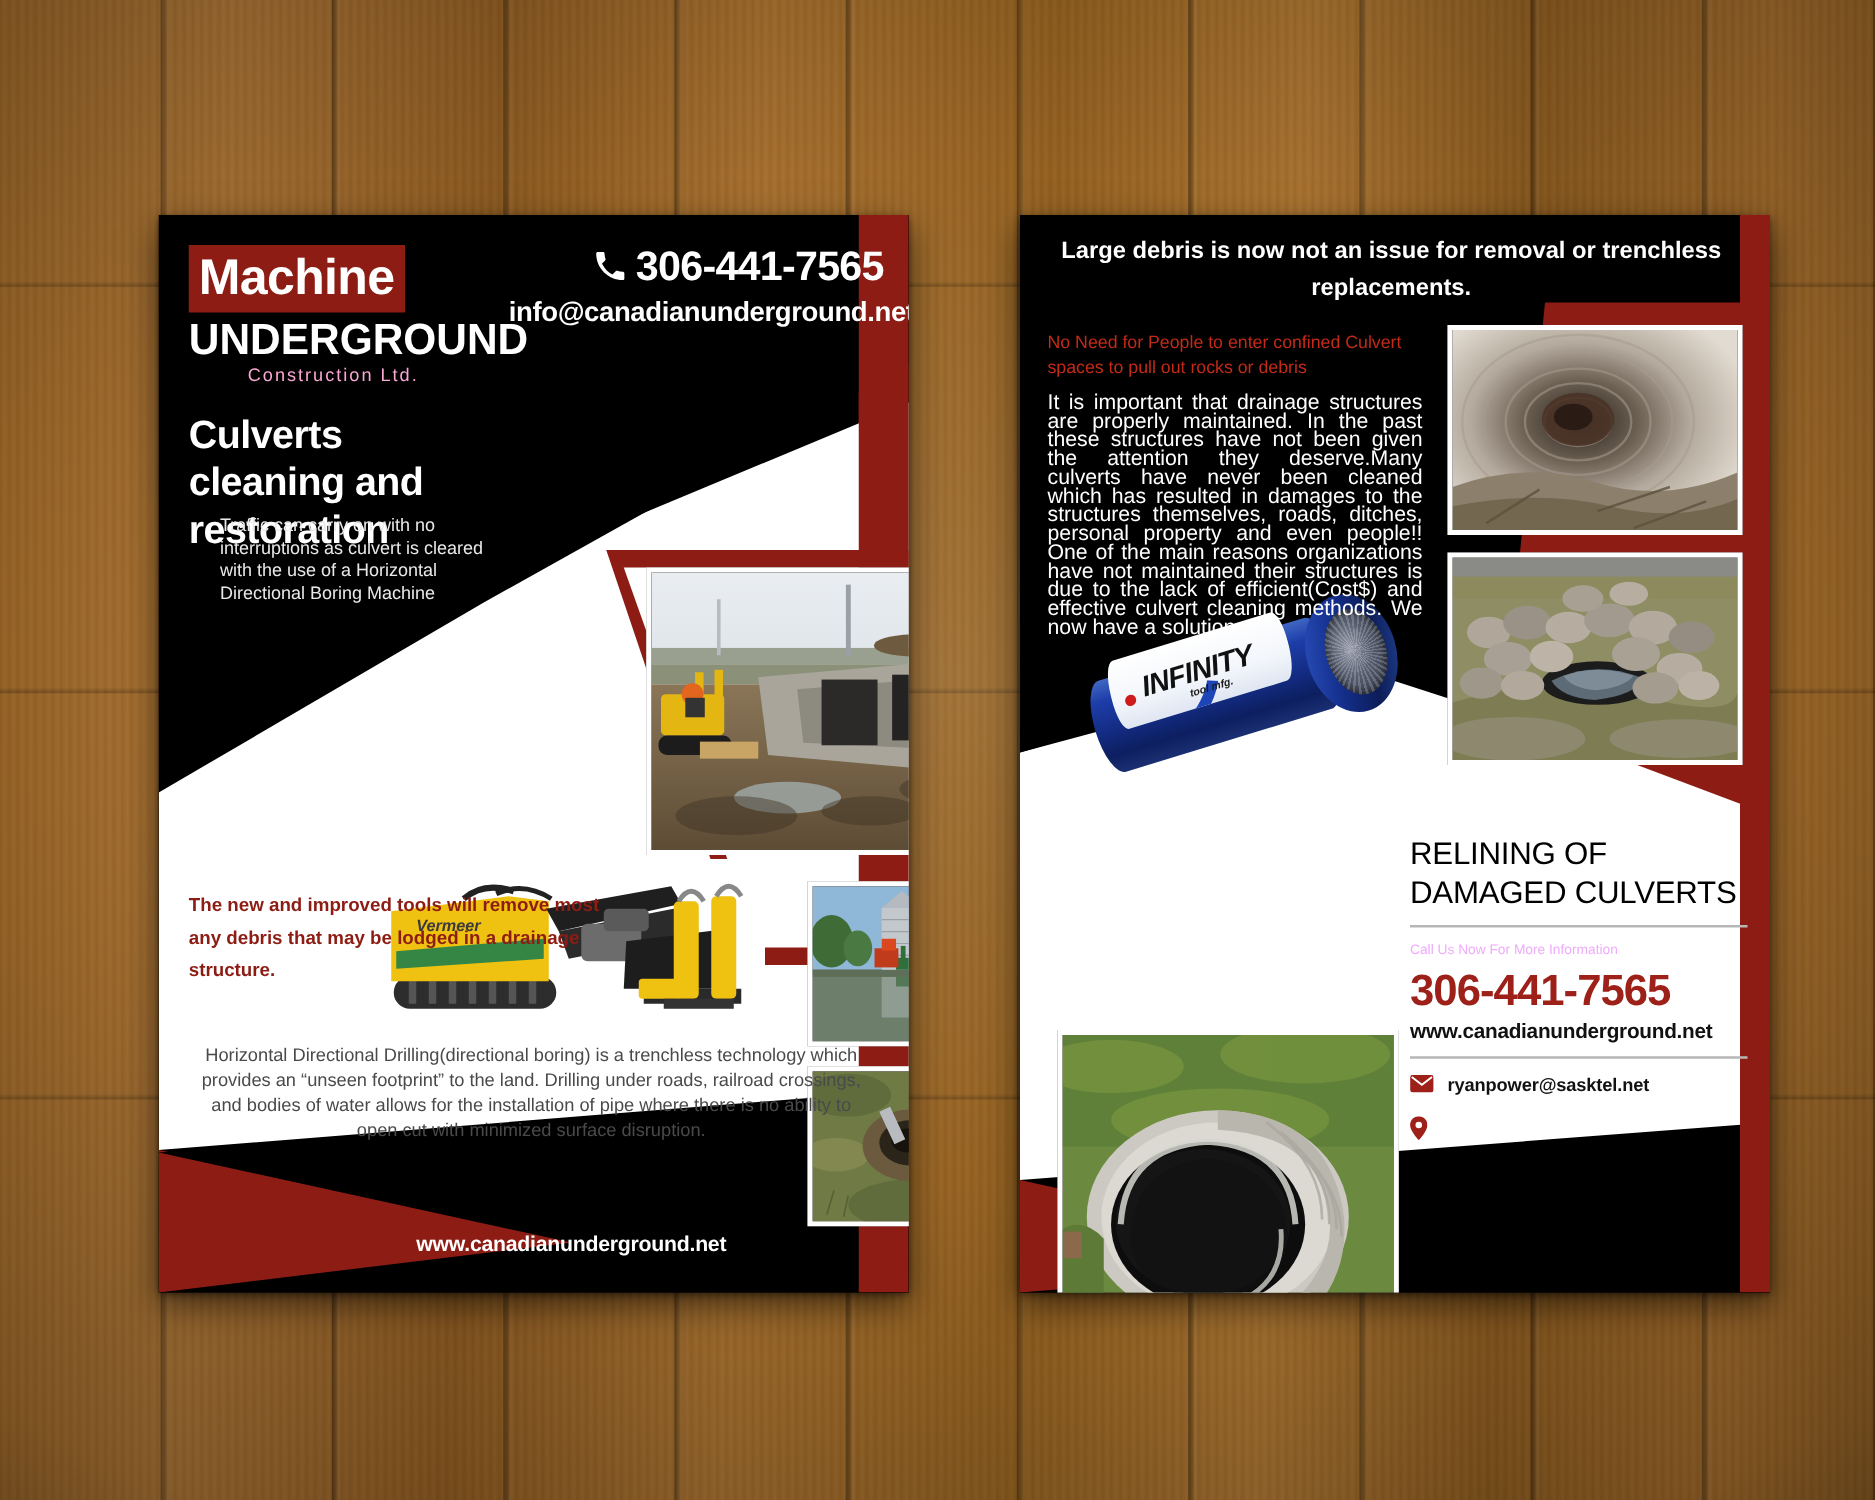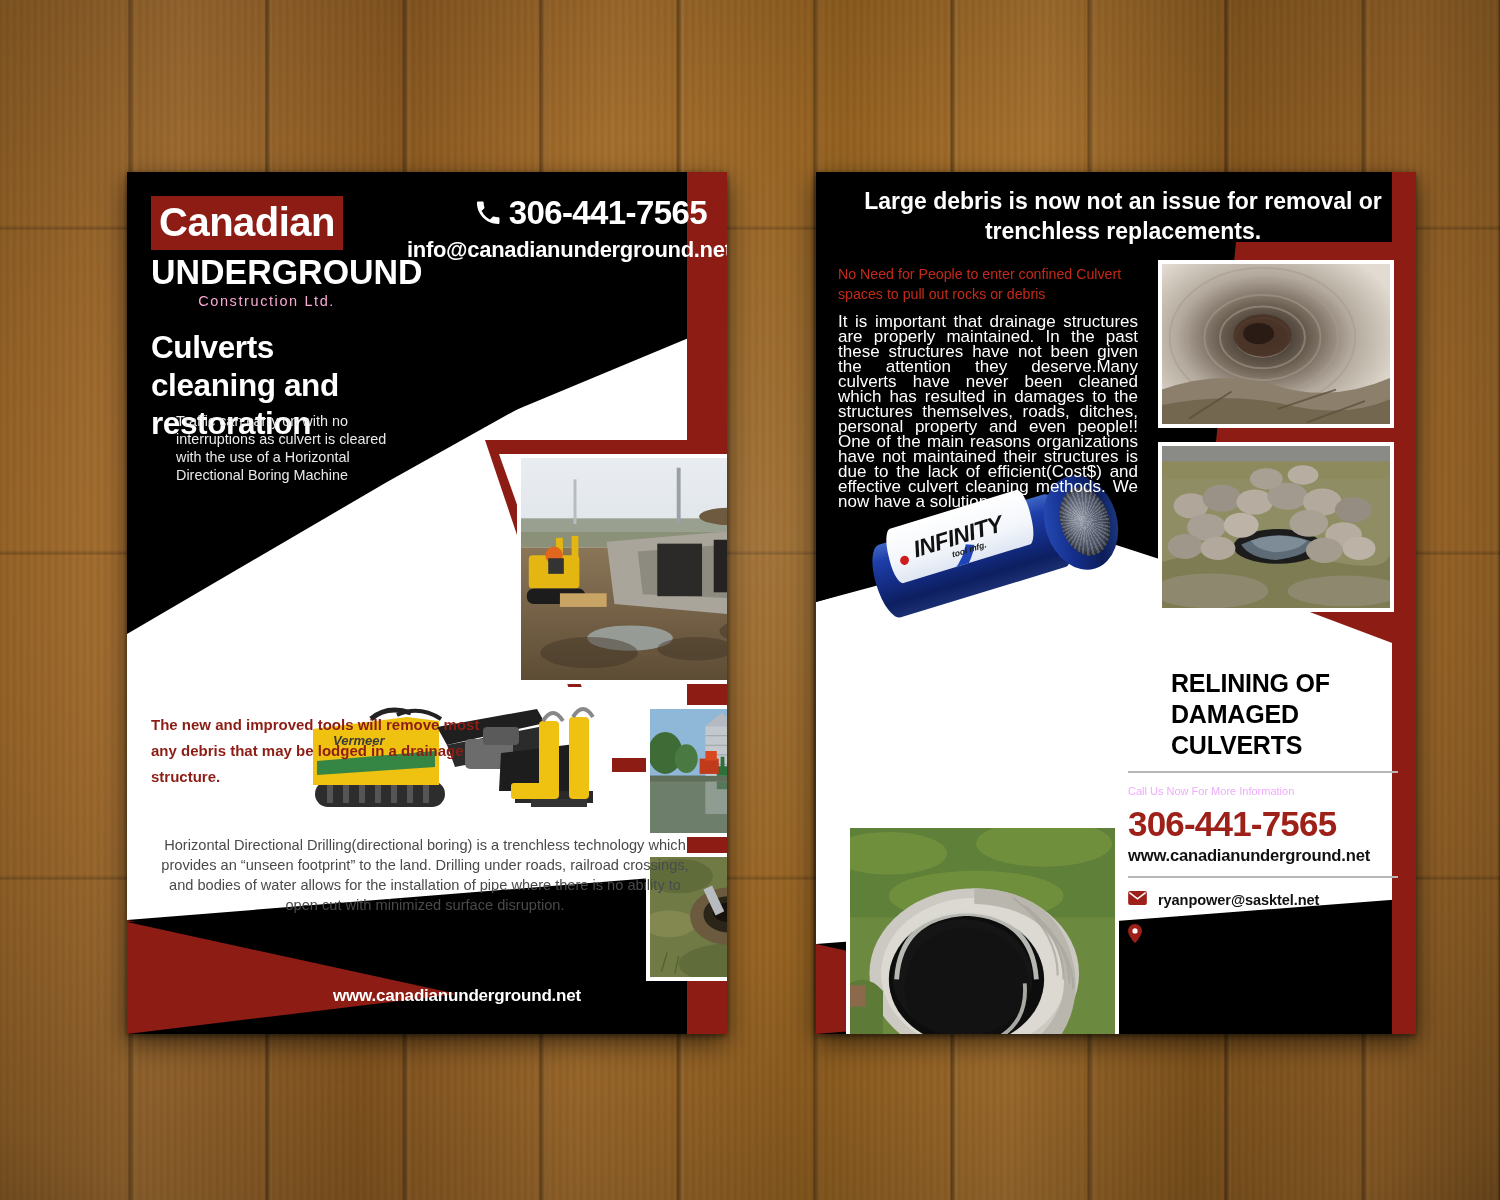--- a/index.html
+++ b/index.html
@@ -111,34 +111,34 @@
   }
 
   .footer-url {
     position: absolute; left: 0; right: 0; bottom: 28px;
     text-align: center; color: #fff; font-weight: bold; font-size: 17px;
     letter-spacing: -0.2px; padding-left: 60px;
   }
 
   
   .headline-right {
-    position: absolute; left: 42px; top: 14px; width: 530px;
-    color: #fff; font-weight: bold; font-size: 23px; line-height: 30px; text-align: center;
+    position: absolute; left: 32px; top: 14px; width: 530px;
+    color: #fff; font-weight: bold; font-size: 19px; line-height: 30px; text-align: center;
   }
   .redsub-right {
     position: absolute; left: 22px; top: 92px; width: 290px;
     color: #c42a18; font-size: 14.2px; line-height: 20px;
   }
   .body-right {
     position: absolute; left: 22px; top: 142px; width: 300px;
     color: #fff; font-size: 17px; line-height: 15px; text-align: justify;
   }
 
   .reline-block { position: absolute; left: 312px; top: 496px; width: 270px; }
-  .reline-title { color:#000; font-weight:bold; font-size:25px; line-height:31px; letter-spacing:-0.2px;margin-left:43px; }
+  .reline-title { color:#000; font-weight:normal; font-size:25px; line-height:31px; letter-spacing:-0.2px; }
   .rule { height:2px; background:#b7b7b7; margin:10px 0 9px 0; }
   .callus { color:#f0abfc; font-size:11px; line-height:19px; }
   .bigphone { color:#9d2019; font-weight:bold; font-size:35px; line-height:42px; letter-spacing:-0.8px; margin-top:2px; }
   .weburl { color:#111; font-weight:bold; font-size:16.6px; line-height:21px; letter-spacing:-0.2px; }
   .rule2 { height:2px; background:#b7b7b7; margin:10px 0 12px 0; }
   .contact-row { display:flex; align-items:flex-start; gap:11px; margin-bottom:13px; }
   .contact-row .ci { flex:0 0 19px; padding-top:1px; }
   .contact-row .ctext { color:#111; font-weight:bold; font-size:14.6px; line-height:20px; letter-spacing:-0.1px; }
 
   
@@ -374,21 +374,21 @@
       <g stroke="#4f5c2f" stroke-width="1.4" opacity="0.8">
         <line x1="12" y1="120" x2="18" y2="100"></line>
           <line x1="26" y1="122" x2="30" y2="104"></line>
         <line x1="150" y1="122" x2="156" y2="102"></line>
           <line x1="166" y1="118" x2="170" y2="100"></line>
       </g>
     </svg>
   </div>
 
   <div class="logo-box">
-    <div class="logo-canadian">Canadian</div>
+    <div class="logo-canadian">Machine</div>
     <div class="logo-underground">UNDERGROUND</div>
     <div class="logo-construction">Construction Ltd.</div>
   </div>
 
   <div class="contact-top">
     <div class="phone-line">
       <span class="phone-icon">
         <svg width="26" height="26" viewBox="0 0 24 24" fill="#ffffff">
           <path d="M6.6 10.8c1.6 3.1 4.1 5.6 7.2 7.2l2.4-2.4c.3-.3.8-.4 1.2-.3 1.3.4 2.6.7 4 .7.7 0 1.2.5 1.2 1.2V21c0 .7-.5 1.2-1.2 1.2C10.6 22.2 1.8 13.4 1.8 2.6 1.8 1.9 2.3 1.4 3 1.4h3.8c.7 0 1.2.5 1.2 1.2 0 1.4.2 2.7.7 4 .1.4 0 .9-.3 1.2l-2.4 2.4z"></path>
         </svg>

